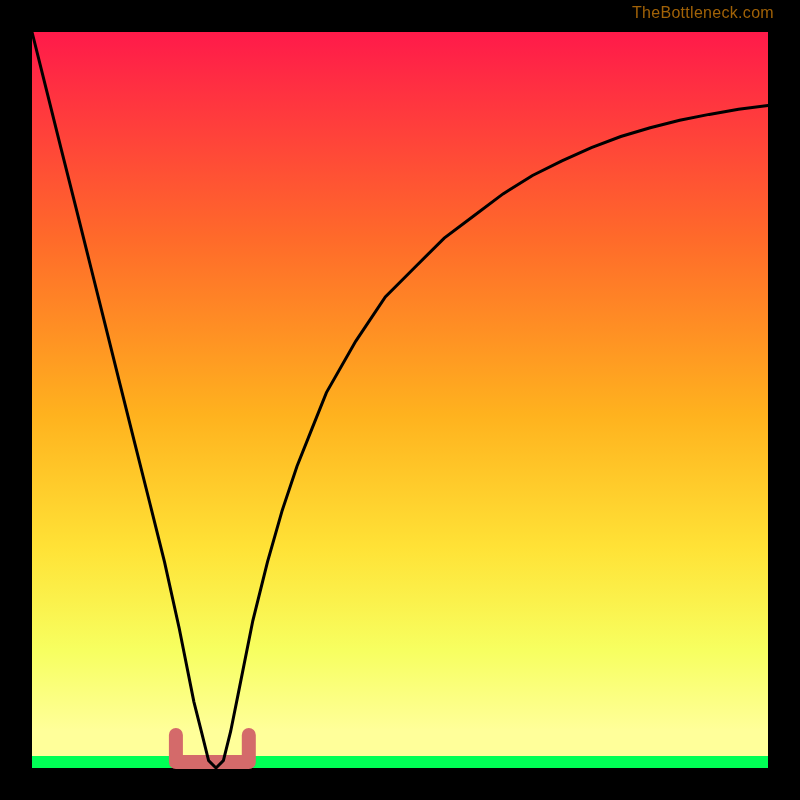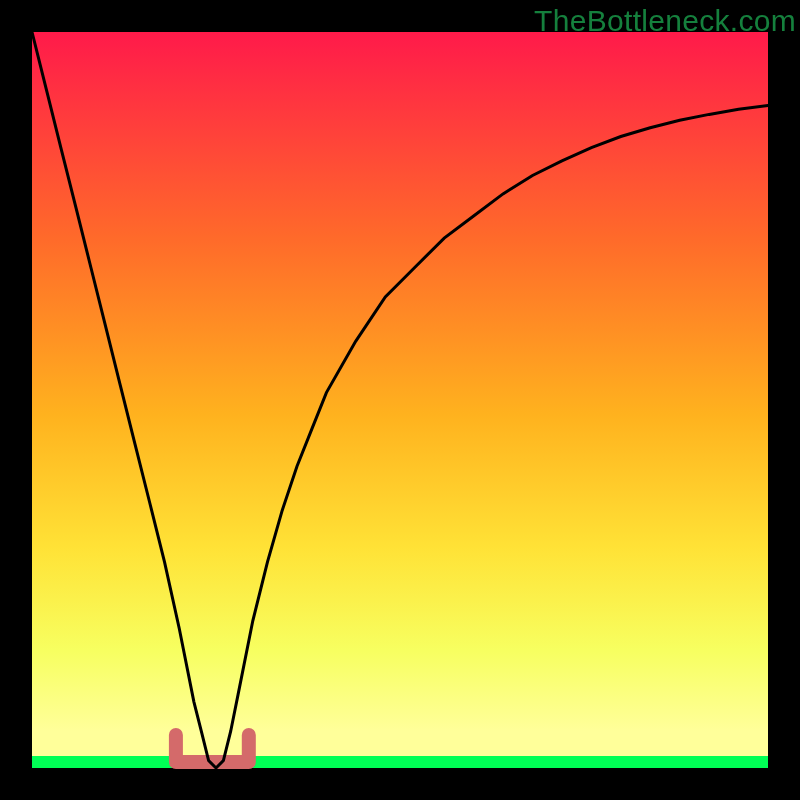--- a/index.html
+++ b/index.html
@@ -15,23 +15,23 @@
     position: absolute;
     left: 0;
     top: 0;
     width: 800px;
     height: 800px;
     box-sizing: border-box;
   }
   .watermark {
     position: absolute;
     top: 4px;
-    right: 4px;
-    color: #15803d;
-    font-size: 30px;
+    right: 26px;
+    color: #a16207;
+    font-size: 16px;
     font-weight: 500;
     letter-spacing: 0.3px;
     font-family: Arial, Helvetica, sans-serif;
   }
   svg.plot {
     position: absolute;
     left: 0;
     top: 0;
     width: 800px;
     height: 800px;

